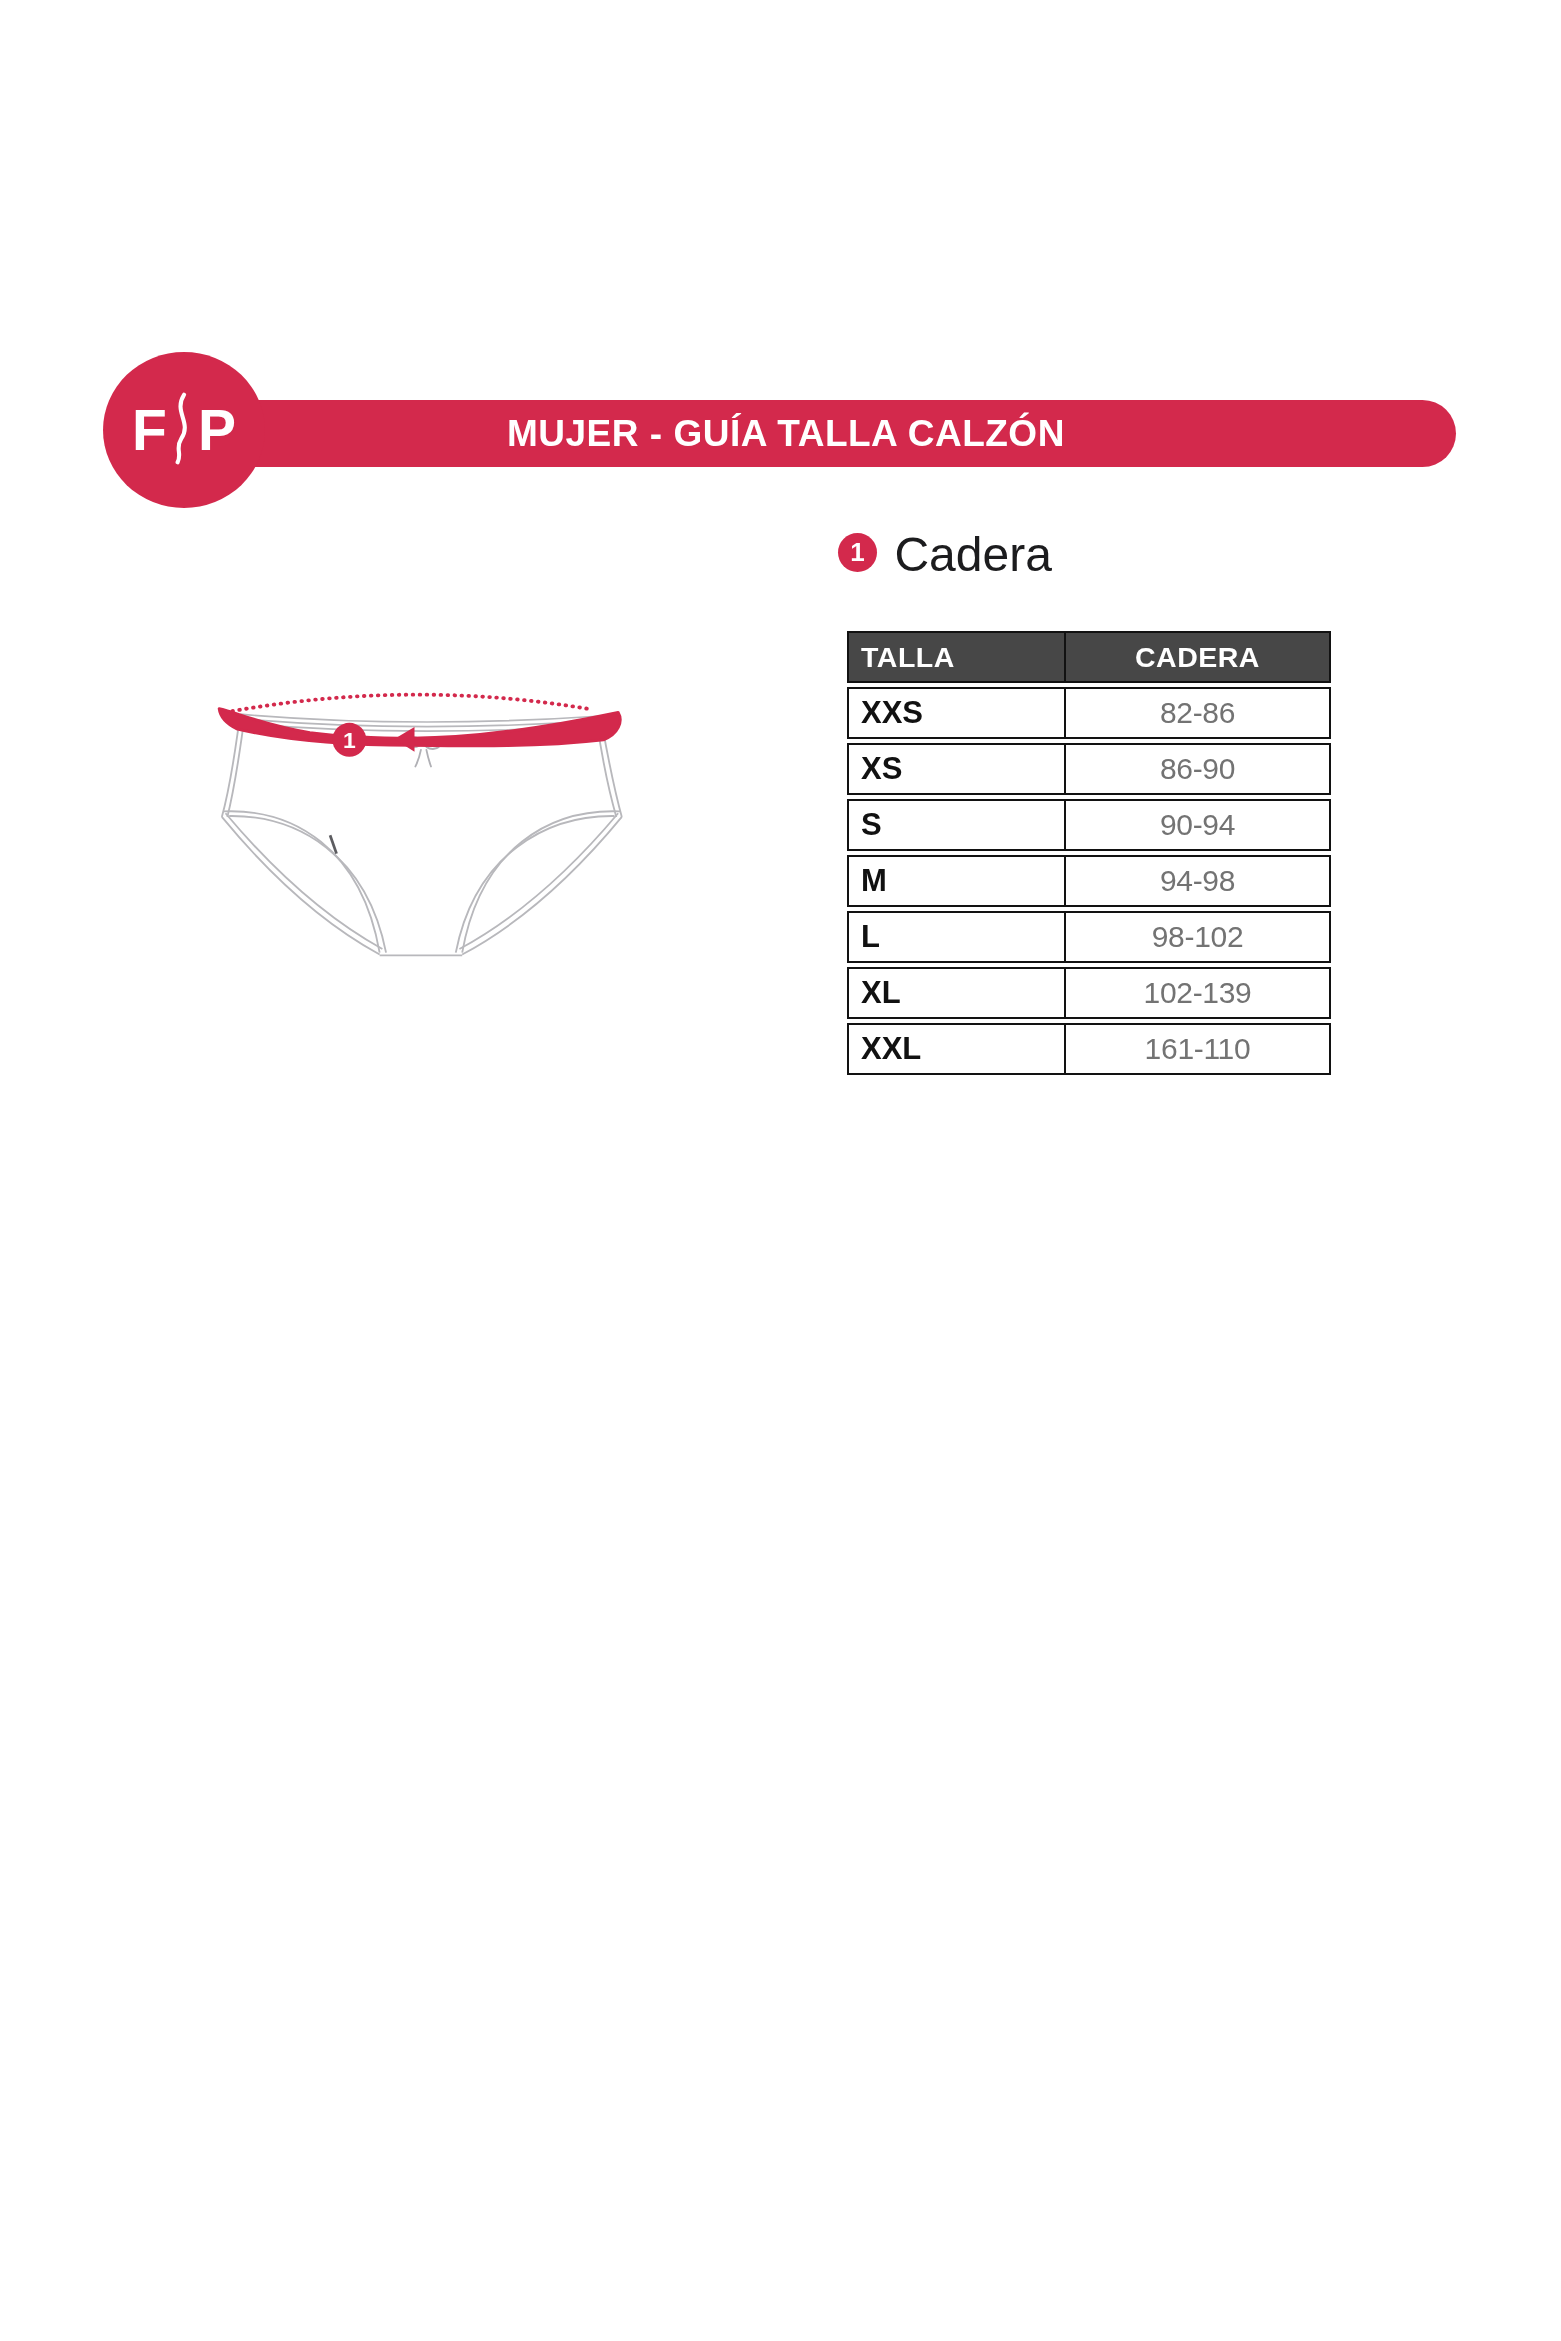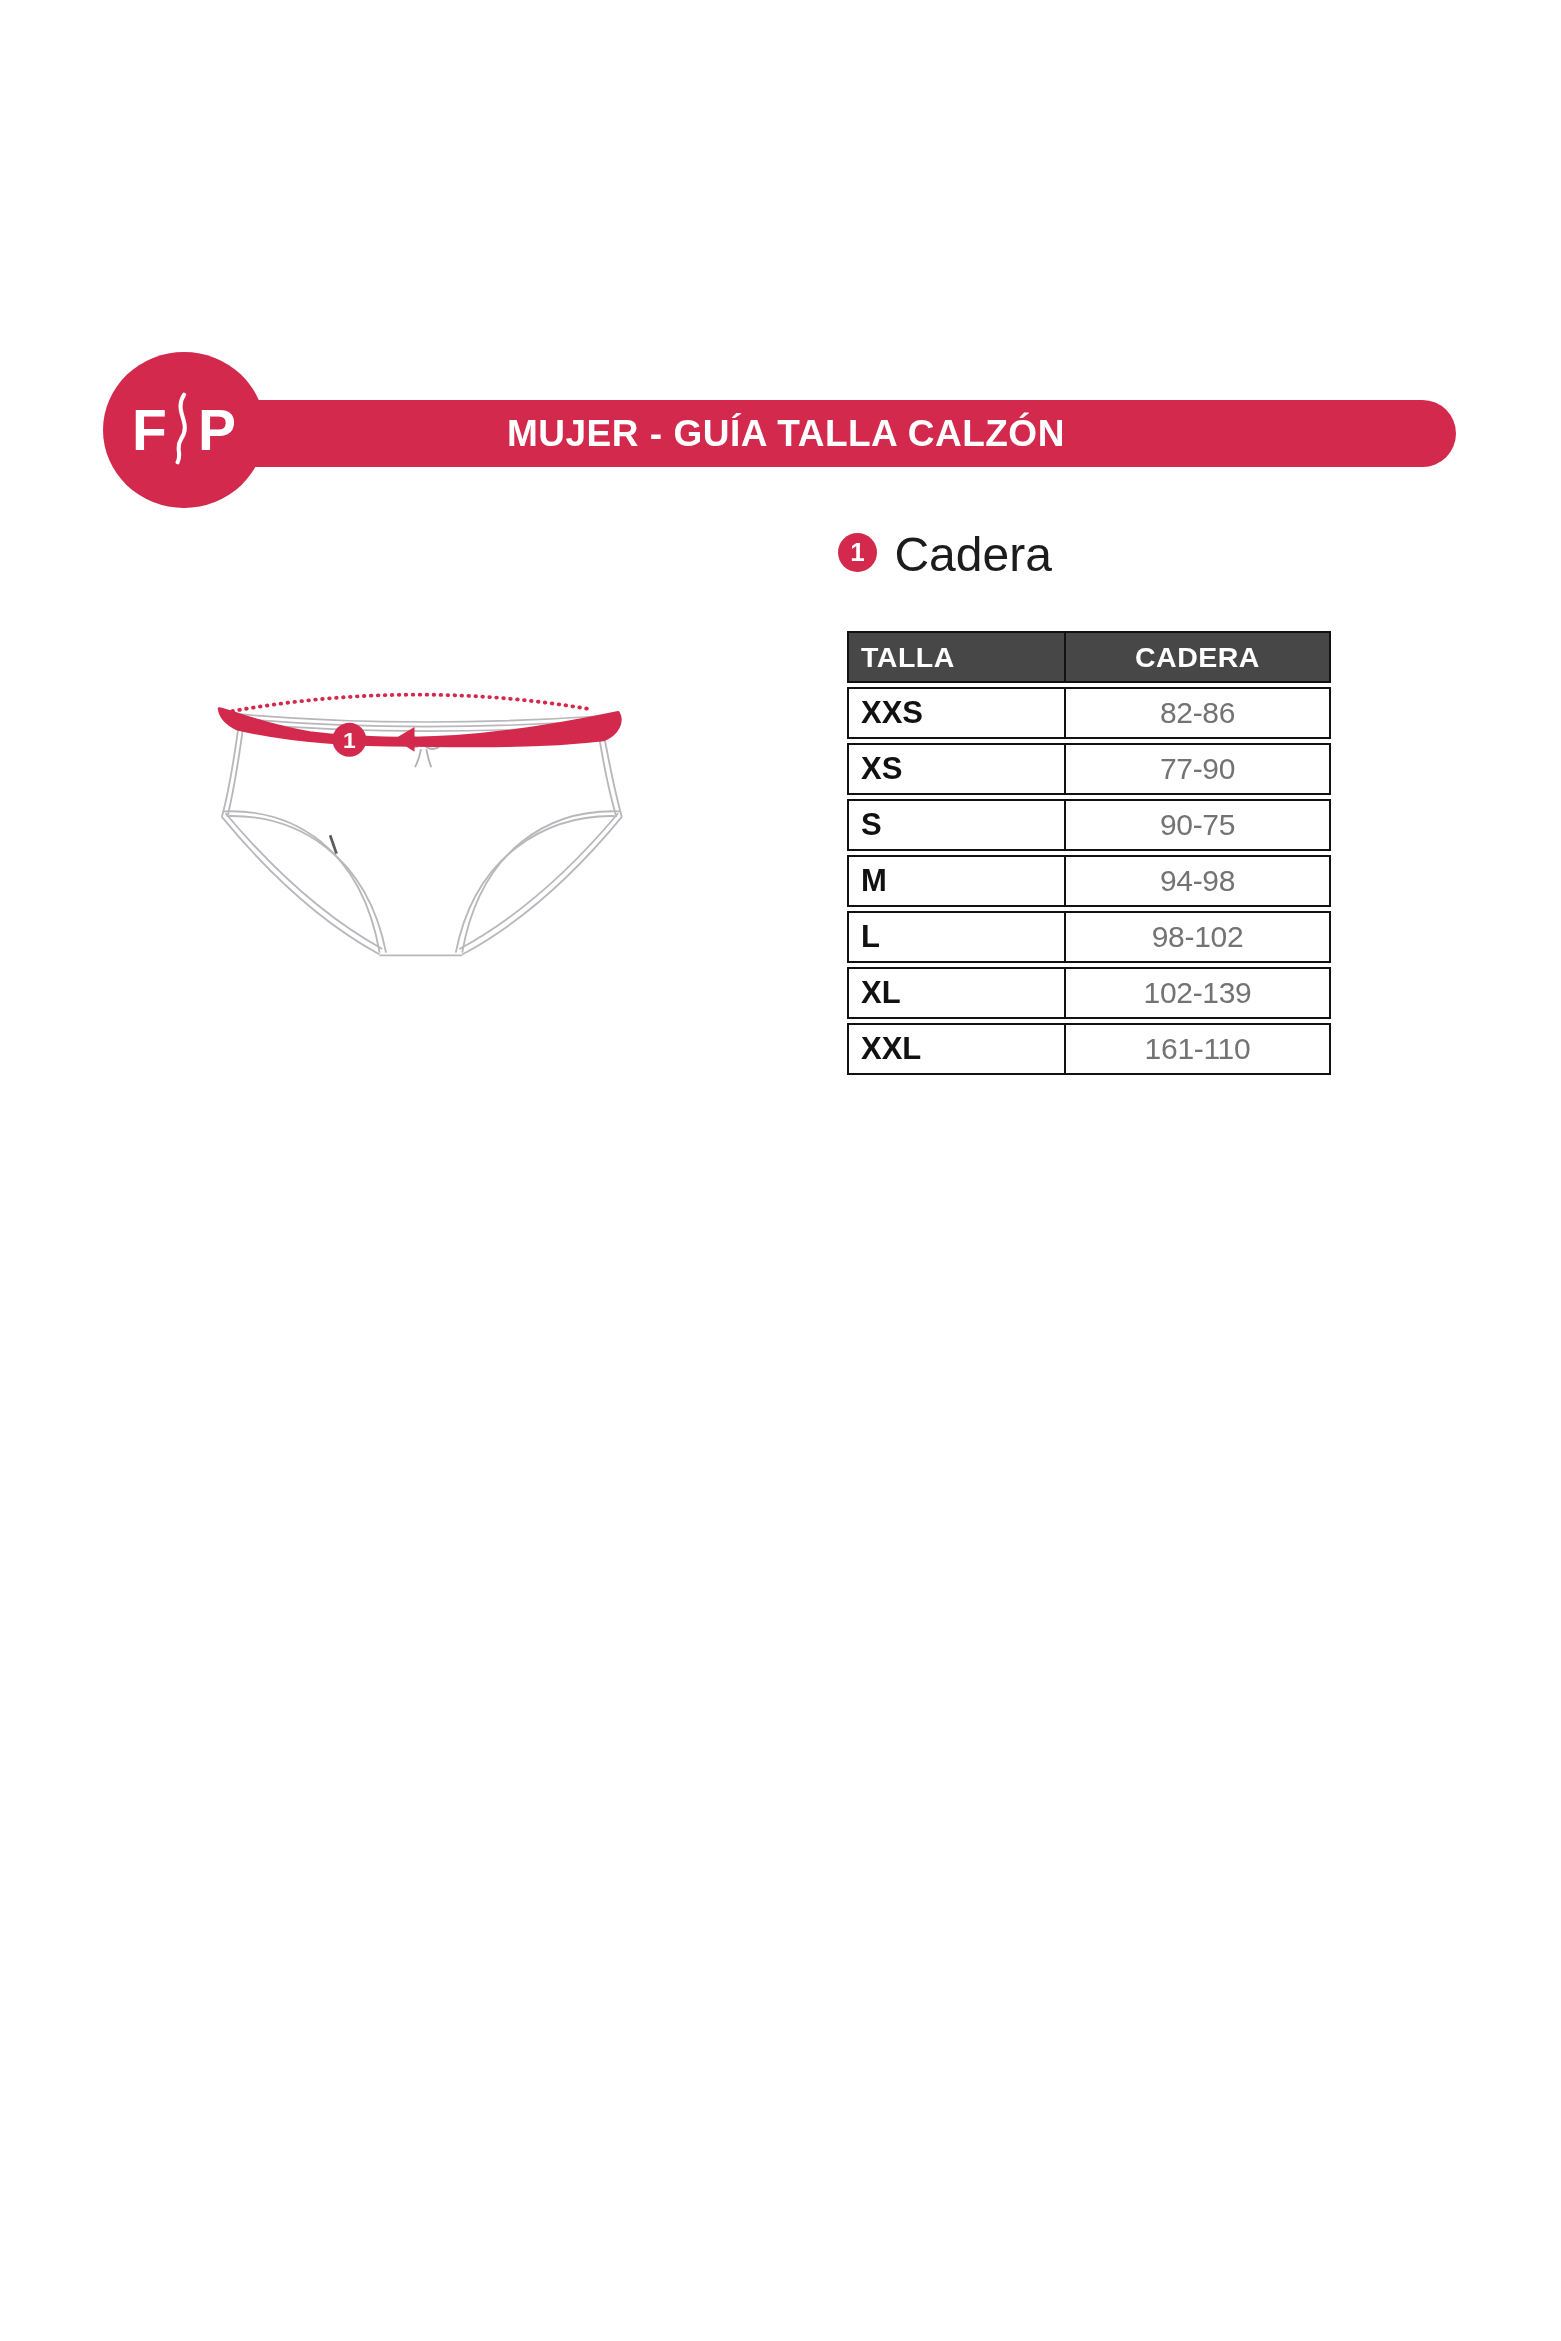--- a/index.html
+++ b/index.html
@@ -132,25 +132,25 @@
     <div class="t-head">
       <div class="c-size">TALLA</div>
       <div class="c-range">CADERA</div>
     </div>
     <div class="t-row">
       <div class="c-size">XXS</div>
       <div class="c-range">82-86</div>
     </div>
     <div class="t-row">
       <div class="c-size">XS</div>
-      <div class="c-range">77-90</div>
+      <div class="c-range">86-90</div>
     </div>
     <div class="t-row">
       <div class="c-size">S</div>
-      <div class="c-range">90-75</div>
+      <div class="c-range">90-94</div>
     </div>
     <div class="t-row">
       <div class="c-size">M</div>
       <div class="c-range">94-98</div>
     </div>
     <div class="t-row">
       <div class="c-size">L</div>
       <div class="c-range">98-102</div>
     </div>
     <div class="t-row">

